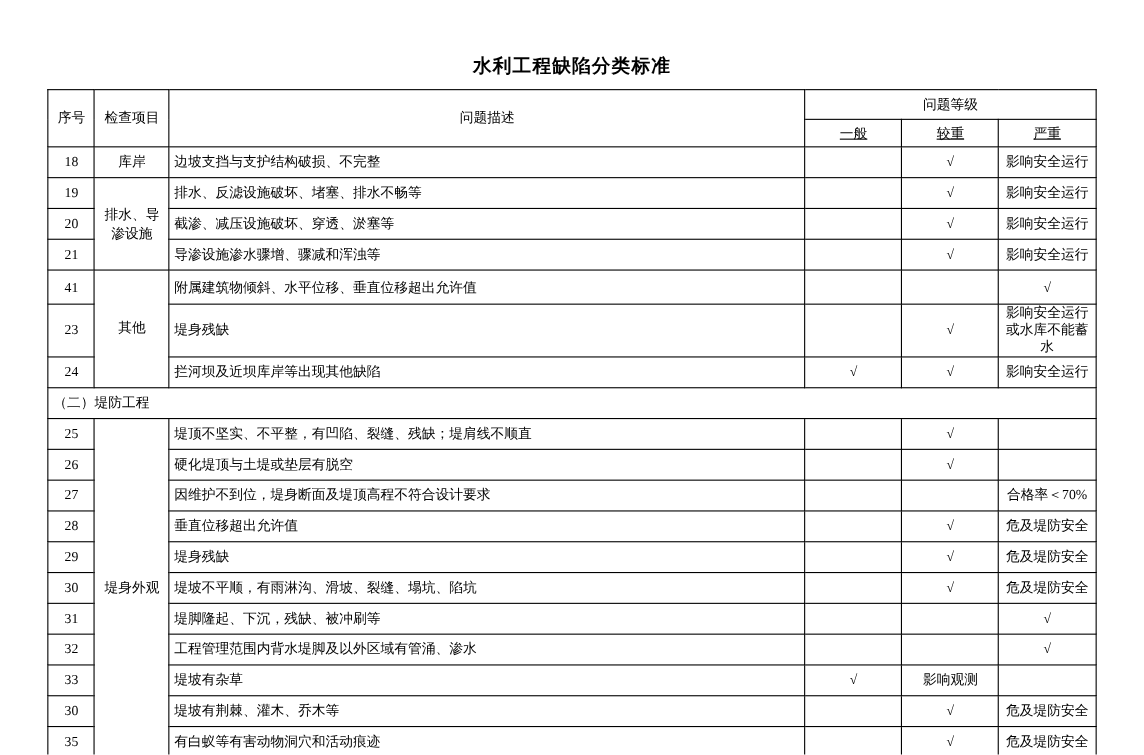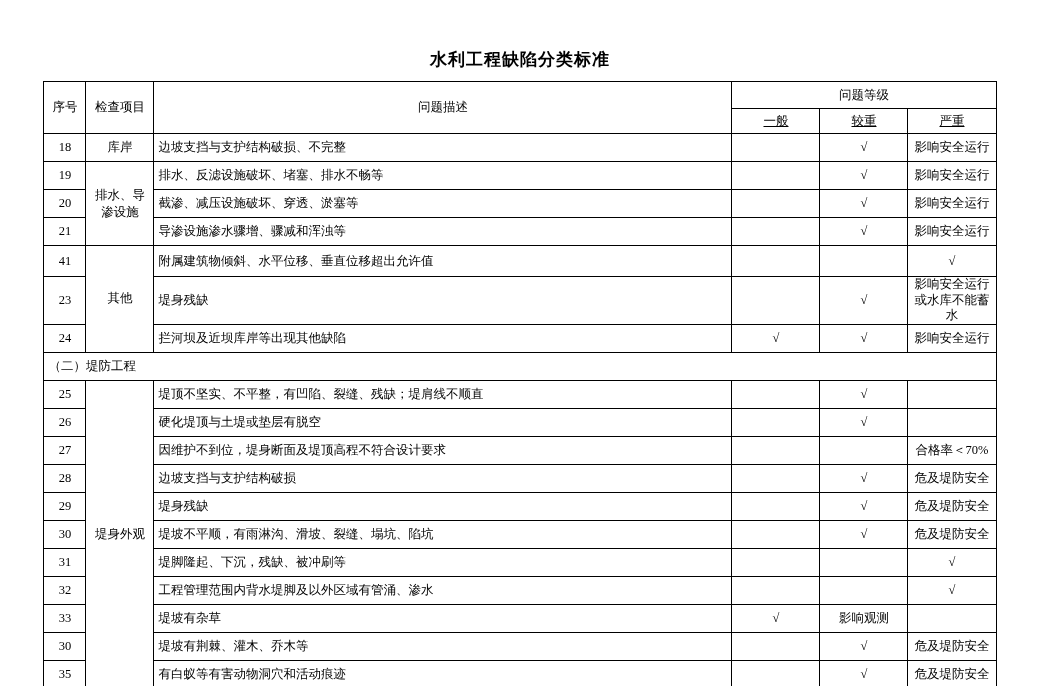--- a/index.html
+++ b/index.html
@@ -172,21 +172,21 @@
       <tr class="row">
         <td class="c-num">27</td>
         <td class="c-desc">因维护不到位，堤身断面及堤顶高程不符合设计要求</td>
         <td class="c-lv check"></td>
         <td class="c-lv check"></td>
         <td class="c-lv">合格率＜70%</td>
       </tr>
 
       <tr class="row">
         <td class="c-num">28</td>
-        <td class="c-desc">边坡支挡与支护结构破损</td>
+        <td class="c-desc">垂直位移超出允许值</td>
         <td class="c-lv check"></td>
         <td class="c-lv check">√</td>
         <td class="c-lv">危及堤防安全</td>
       </tr>
 
       <tr class="row">
         <td class="c-num">29</td>
         <td class="c-desc">堤身残缺</td>
         <td class="c-lv check"></td>
         <td class="c-lv check">√</td>

